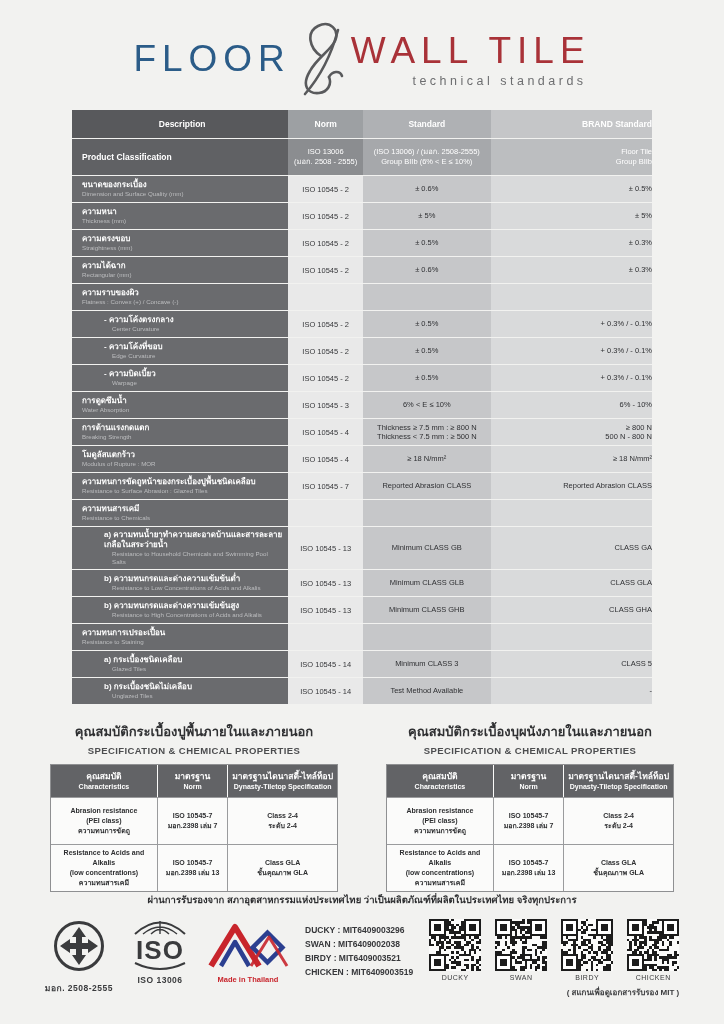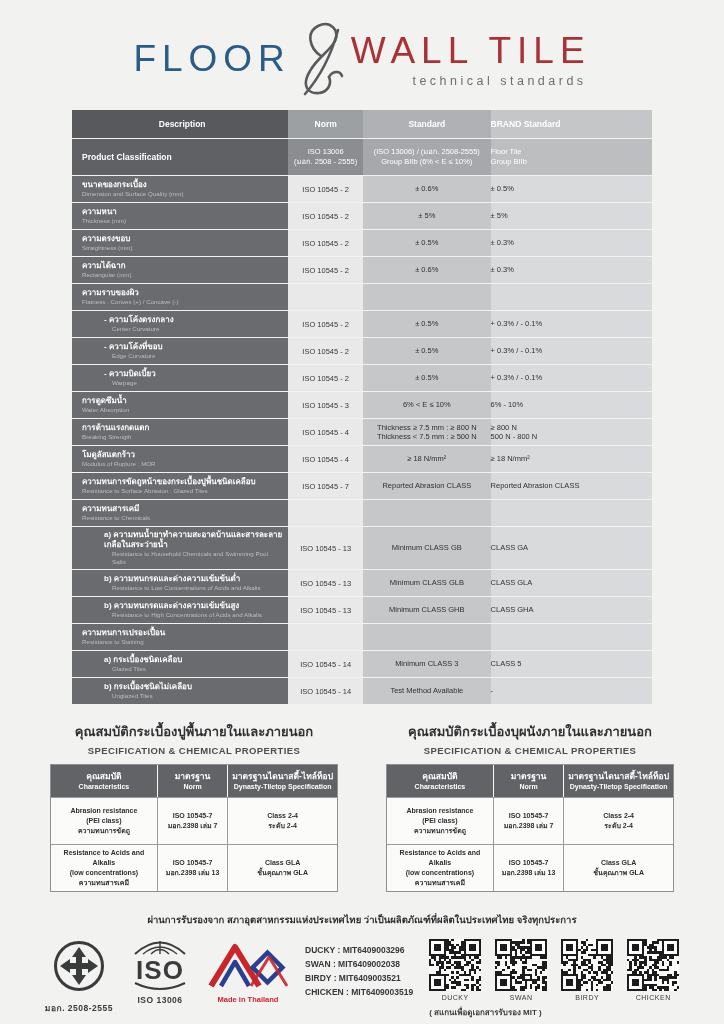--- a/index.html
+++ b/index.html
@@ -11,21 +11,21 @@
   .logo-right{display:flex;flex-direction:column;align-items:center;}
   .logo-wall{font-size:37px;letter-spacing:6px;color:#a93238;font-weight:normal;white-space:nowrap;}
   .logo-tagline{font-size:12.5px;letter-spacing:3.5px;color:#6d6e70;margin-top:2px;align-self:flex-end;padding-right:4px;}
   
   .main-table{width:580px;margin:14px auto 0;}
   .mt-row{display:flex;border-bottom:1px solid #f2f2f0;}
   .cell{display:flex;flex-direction:column;justify-content:center;box-sizing:border-box;}
   .c-desc{width:217px;padding:3px 6px 3px 10px;text-align:left;background:#6a6b6e;color:#fff;}
   .c-norm{width:75px;text-align:center;}
   .c-standard{width:128px;text-align:center;}
-  .c-brand{width:162px;text-align:left;}
+  .c-brand{width:162px;text-align:right;}
   .mt-row.header1{height:28px;}
   .mt-row.header1 .cell{font-size:8.5px;font-weight:bold;color:#fff;}
   .mt-row.header1 .c-desc{background:#58595c;justify-content:center;text-align:center;}
   .mt-row.header1 .c-norm{background:#9da0a3;}
   .mt-row.header1 .c-standard{background:#afb1b4;}
   .mt-row.header1 .c-brand{background:#c5c6c8;}
   .mt-row.classification{min-height:36px;}
   .mt-row.classification .cell{color:#fff;font-size:7.5px;line-height:10px;}
   .mt-row.classification .c-desc{background:#606164;font-weight:bold;font-size:8.5px;}
   .mt-row.classification .c-norm{background:#8b8d90;}
@@ -51,28 +51,28 @@
   .sp-c0{width:37%;}
   .sp-c1{width:25%;border-left:1px solid #9a9b9d;border-right:1px solid #9a9b9d;}
   .sp-c2{width:38%;justify-content:center;}
   .sp-head{background:#626366;color:#fff;min-height:32px;}
   .sp-head .sp-c1,.sp-head .sp-c2{border-color:#fbfbfa;}
   .sp-head .l0{font-size:8.5px;font-weight:bold;line-height:11px;}
   .sp-head .l1{font-size:7px;font-weight:bold;line-height:9px;}
   .sp-body{min-height:46px;color:#2e2f31;}
   .sp-body .ln{font-size:7px;line-height:10px;font-weight:bold;}
   
-  .cert-line{text-align:center;margin-top:20px;font-size:9.5px;font-weight:bold;color:#2b2c2e;}
+  .cert-line{text-align:center;font-size:9.5px;font-weight:bold;color:#2b2c2e;}
   .footer-row{display:flex;align-items:flex-start;justify-content:center;gap:16px;margin-top:12px;}
   .logo-block{display:flex;flex-direction:column;align-items:center;}
   .logo-block .lbl{font-size:8.5px;font-weight:bold;color:#3a3b3d;margin-top:4px;letter-spacing:.5px;white-space:nowrap;}
   .iso-word{font-size:26px;font-weight:bold;color:#3a3b3d;letter-spacing:1px;line-height:22px;}
   .mit-lbl{color:#c8252c;font-size:7.5px;font-weight:bold;margin-top:2px;white-space:nowrap;}
   .mit-codes{font-size:8.5px;font-weight:bold;color:#36373a;line-height:14px;text-align:left;padding-top:4px;white-space:nowrap;}
-  .qr-zone{display:flex;flex-direction:column;align-items:flex-start;}
+  .qr-zone{display:flex;flex-direction:column;align-items:flex-end;}
   .qr-row{display:flex;gap:14px;}
   .qr-item{display:flex;flex-direction:column;align-items:center;}
   .qr-item svg{display:block;}
   .qr-name{font-size:7px;color:#3a3b3d;margin-top:3px;letter-spacing:.5px;}
   .qr-caption{font-size:8px;font-weight:bold;color:#3a3b3d;margin-top:5px;}
 </style>
 </head>
 <body>
 
 <div class="page">

